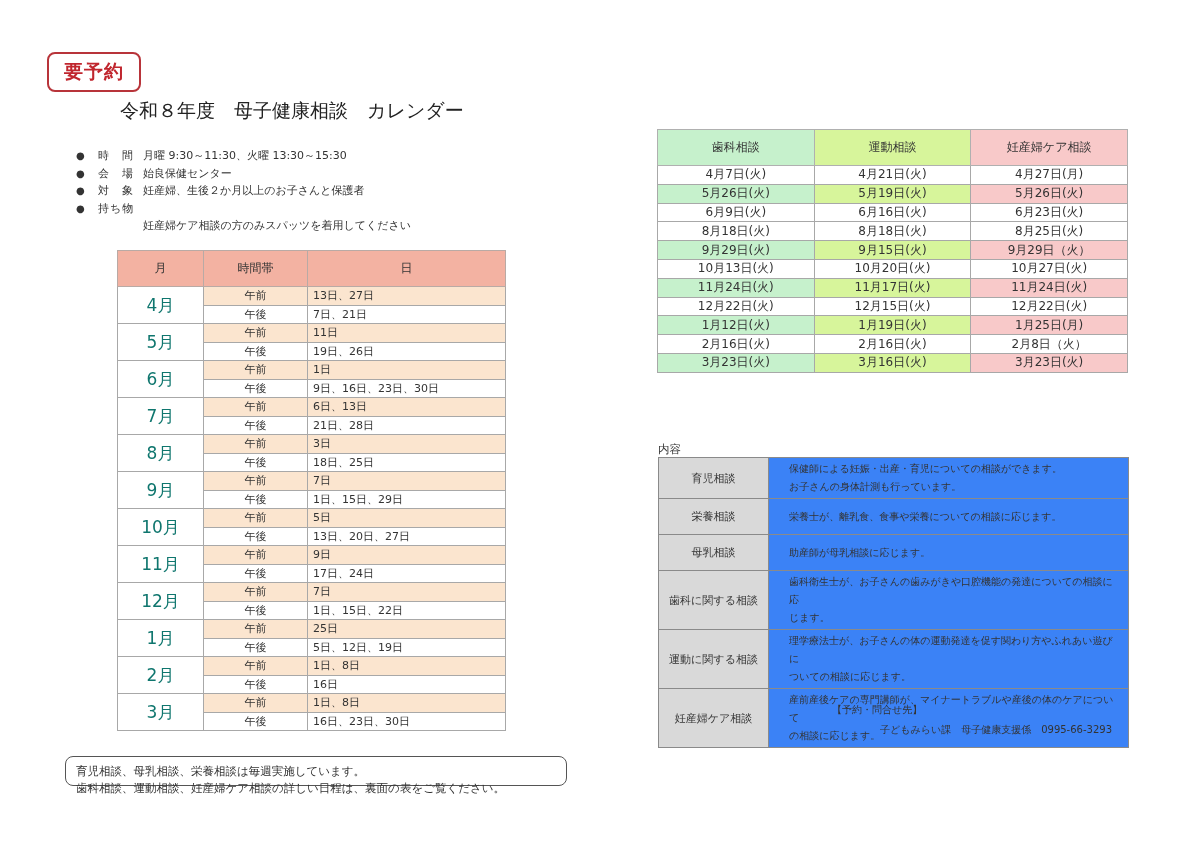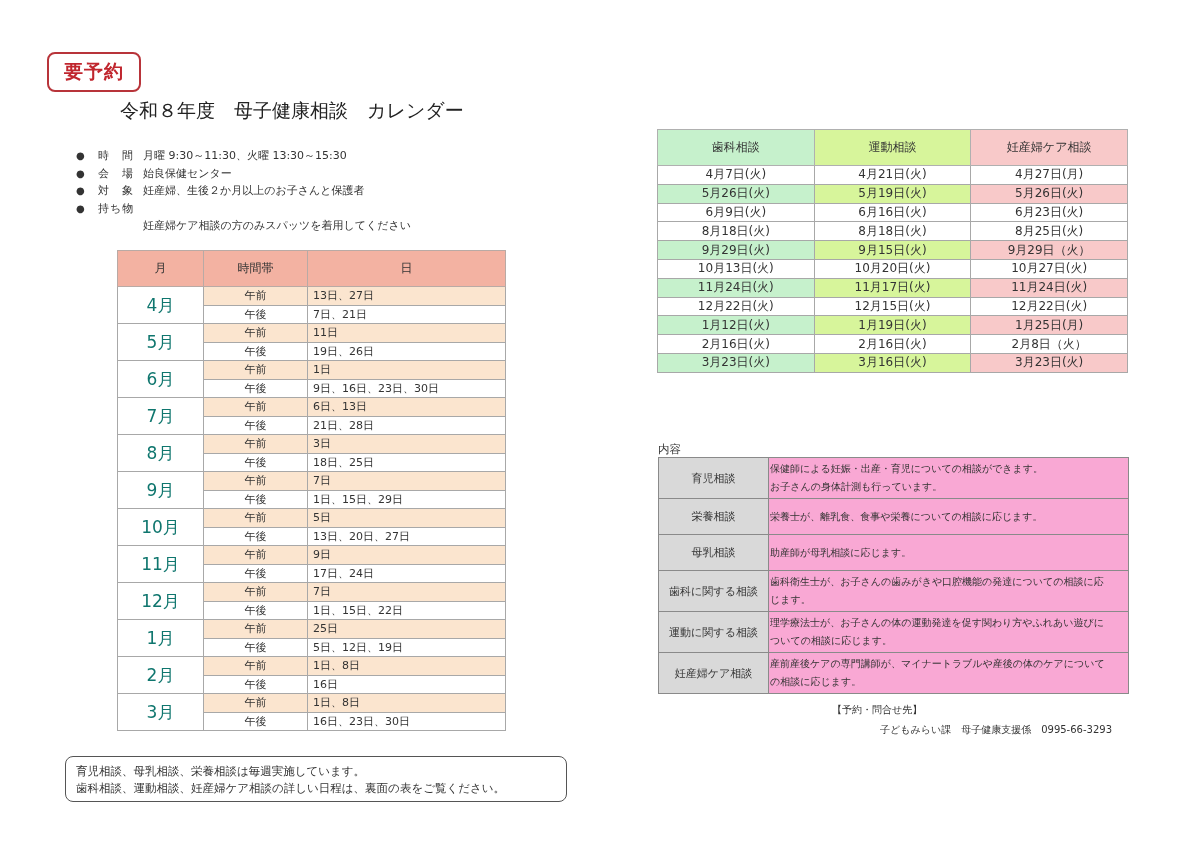--- a/index.html
+++ b/index.html
@@ -31,42 +31,42 @@
     border: 1px solid #b9aaa5; color: #333;
   }
   .monthly td { border: 1px solid #a8a8a8; font-size: 11px; height: 18.5px; padding: 0; }
   .monthly td.month { font-size: 17px; text-align: center; width: 86px; background: #fff; color: #0f766e; }
   .monthly td.slot { text-align: center; width: 104px; }
   .monthly td.days { padding-left: 5px; }
   .monthly tr.am td.slot, .monthly tr.am td.days { background: #fbe5cf; }
   .monthly tr.pm td.slot, .monthly tr.pm td.days { background: #ffffff; }
 
   .note-box {
-    position: absolute; left: 65px; top: 756px; width: 502px; height: 46px;
+    position: absolute; left: 65px; top: 756px; width: 502px; height: 30px;
     border: 1px solid #555; border-radius: 8px; font-size: 11.5px; color: #333;
     padding: 6px 0 0 10px; line-height: 17px;
   }
 
   .sched { position: absolute; left: 657px; top: 129px; width: 471px; }
   .sched th {
     font-weight: normal; font-size: 12px; height: 36px; border: 1px solid #b0b0b0; color: #333;
   }
   .sched th.c0 { background: #c6f1cc; }
   .sched th.c1 { background: #d7f59b; }
   .sched th.c2 { background: #f8c9c9; }
   .sched td { border: 1px solid #a8a8a8; font-size: 12px; height: 18.8px; text-align: center; color: #333; width: 157px; }
   .sched tr.alt td.c0 { background: #c6f1cc; }
   .sched tr.alt td.c1 { background: #d7f59b; }
   .sched tr.alt td.c2 { background: #f8c9c9; }
 
   .content-label { position: absolute; left: 658px; top: 442px; font-size: 11.5px; color: #333; text-align: center; }
   .content { position: absolute; left: 658px; top: 457px; width: 471px; }
   .content td { border: 1px solid #8a8a8a; font-size: 10px; color: #333; vertical-align: middle; }
   .content td.name { background: #d9d9d9; width: 110px; text-align: center; font-size: 11px; }
-  .content td.desc { padding: 2px 6px 2px 1px; line-height: 18px; background: #f9a8d4; }
+  .content td.desc { padding: 2px 6px 2px 20px; line-height: 18px; background: #3b82f6; }
 
   .contact { position: absolute; left: 832px; top: 703px; font-size: 10px; color: #333; }
   .contact .line2 { margin-left: 48px; margin-top: 6px; white-space: pre; }
 </style>
 </head>
 <body>
 
 <div class="badge">要予約</div>
 <div class="title">令和８年度　母子健康相談　カレンダー</div>
 

